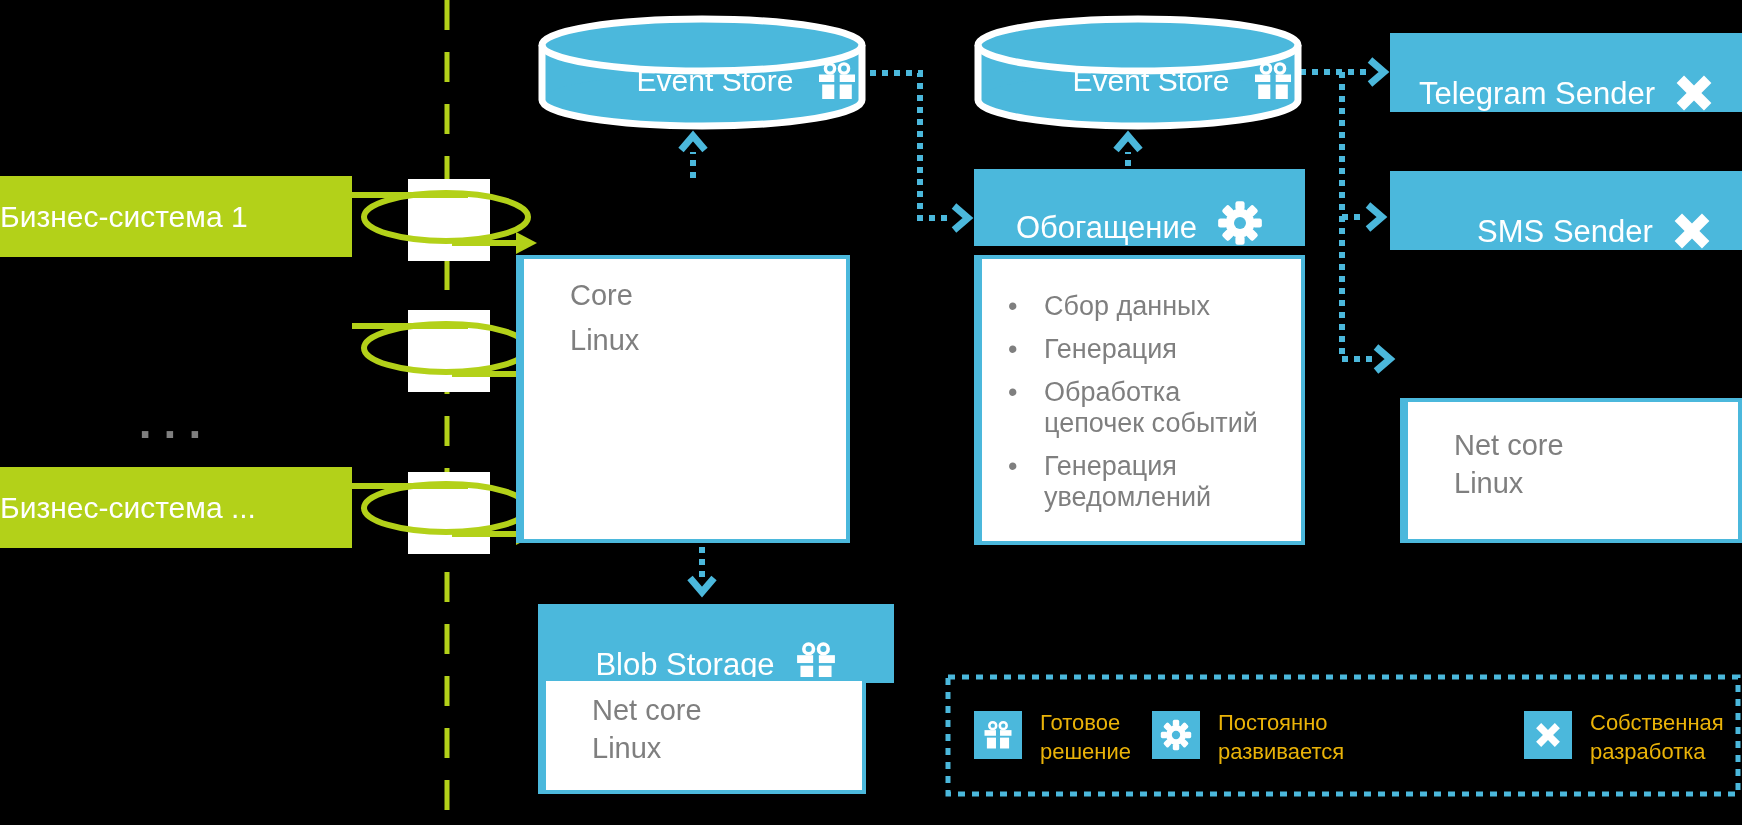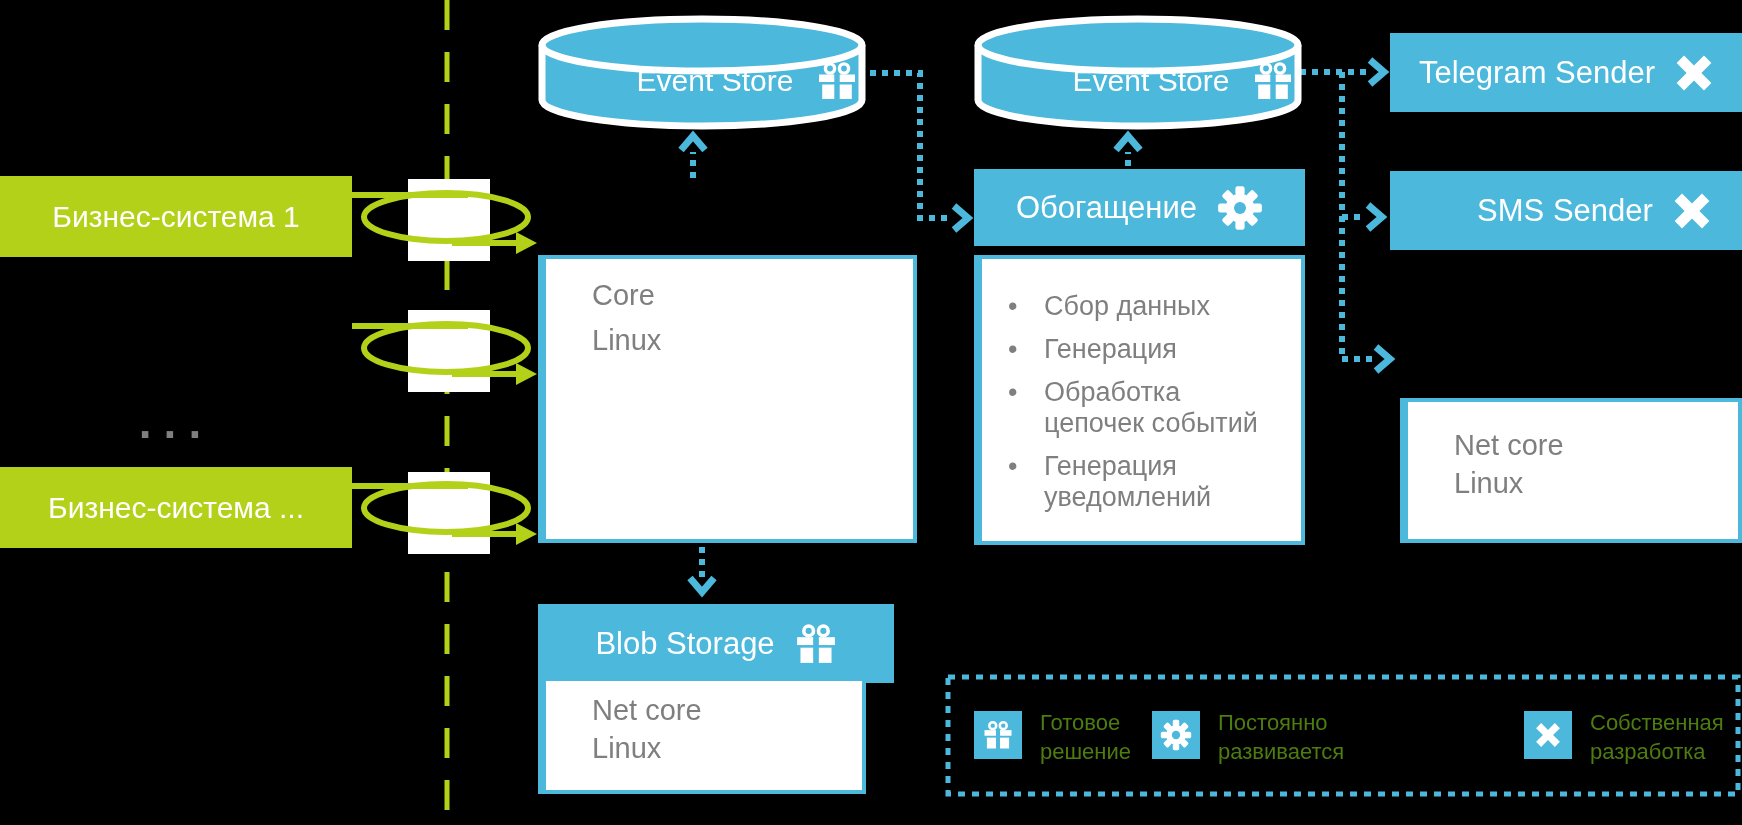--- a/index.html
+++ b/index.html
@@ -2,44 +2,44 @@
 <html><head>
 <meta charset="utf-8">
 <style>
   html,body{margin:0;padding:0;background:#000;}
   #stage{position:relative;width:1742px;height:825px;background:#000;overflow:hidden;
          font-family:"Liberation Sans", sans-serif;}
   svg.wires{position:absolute;left:0;top:0;z-index:1;}
   .node{position:absolute;z-index:2;box-sizing:border-box;}
 
   .biz-box{left:0;width:352px;height:81px;background:#b3d119;color:#fff;
-           display:flex;align-items:center;justify-content:center;font-size:30px;}
+           display:flex;align-items:center;justify-content:flex-start;font-size:30px;}
   .dots{left:0;width:352px;top:402px;height:52px;color:#7f7f7f;font-size:46px;
         letter-spacing:12px;text-align:center;line-height:40px;font-weight:bold;}
 
   .cyl-label{display:flex;align-items:center;justify-content:center;gap:24px;
              color:#fff;font-size:30px;margin-left:45px;}
 
-  .hdr{background:#4bb8dc;color:#fff;display:flex;align-items:center;
+  .hdr{background:#4bb8dc;color:#fff;display:flex;align-items:flex-end;
        justify-content:center;gap:20px;font-size:31px;}
   .body-panel{background:#fff;border:4px solid #4bb8dc;border-left-width:8px;
               color:#7f7f7f;}
   .body-lines{padding:14px 0 0 46px;font-size:29px;line-height:45px;}
   .body-lines.tight{padding-top:10px;line-height:38px;}
   .body-lines.mail{padding-top:24px;line-height:38px;}
 
   ul.bullets{list-style:none;margin:32px 12px 0 0;padding:0 10px 0 26px;
              font-size:27px;color:#7f7f7f;}
   ul.bullets li{position:relative;padding-left:36px;line-height:31px;
                 margin-bottom:12px;white-space:pre-line;}
   ul.bullets li::before{content:"•";position:absolute;left:0;top:0;font-size:27px;}
 
   .legend-tile{width:48px;height:48px;background:#4bb8dc;display:flex;
                align-items:center;justify-content:center;}
-  .legend-label{color:#4d7c0f;font-size:22px;line-height:29px;white-space:pre-line;}
+  .legend-label{color:#eab308;font-size:22px;line-height:29px;white-space:pre-line;}
 
   .icon{display:block;}
 </style>
 </head>
 <body>
 
 <svg width="0" height="0" style="position:absolute">
   <defs>
     <symbol id="icon-gift" viewBox="0 0 40 40">
       <circle cx="13" cy="7.5" r="4.6" fill="none" stroke="#fff" stroke-width="3.4"></circle>
@@ -151,21 +151,21 @@
         <use href="#icon-gift"></use>
       </svg>
   </div>
   <div class="node cyl-label" style="left:974px;top:52px;width:328px;height:58px">
     <span>Event Store</span>
     <svg class="icon" width="40" height="40">
         <use href="#icon-gift"></use>
       </svg>
   </div>
 
-  <div class="node body-panel" style="left:538px;top:255px;width:379px;height:288px">
+  <div class="node body-panel" style="left:516px;top:255px;width:334px;height:288px">
     <div class="body-lines">
       <div>Core</div>
       <div>Linux</div>
     </div>
   </div>
 
   <div class="node hdr" style="left:538px;top:604px;width:356px;height:79px">
     <span>Blob Storage</span>
     <svg class="icon" width="42" height="42">
         <use href="#icon-gift"></use>

